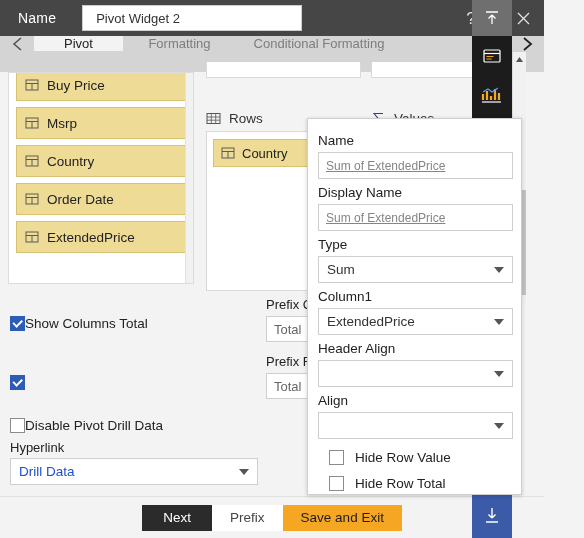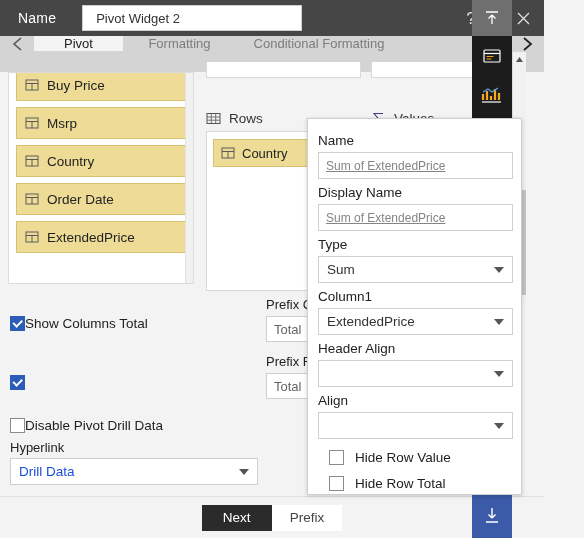--- a/index.html
+++ b/index.html
@@ -444,20 +444,23 @@
     </div>
   </div>
 
   <div class="footer">
     <div class="btn btn-next">
       <span>Next</span>
     </div>
     <div class="btn btn-cancel">
       <span>Prefix</span>
     </div>
+    <div class="btn btn-save">
+      <span>Save and Exit</span>
+    </div>
   </div>
 
   <div class="rail">
     <div class="rail-top">
       <svg width="18" height="18" viewBox="0 0 18 18">
           <g stroke="#fff" stroke-width="1.3" fill="none">
             <path d="M3 3h12M9 15V6M9 6L5.5 9.5M9 6l3.5 3.5"></path>
           </g>
         </svg>
     </div>

